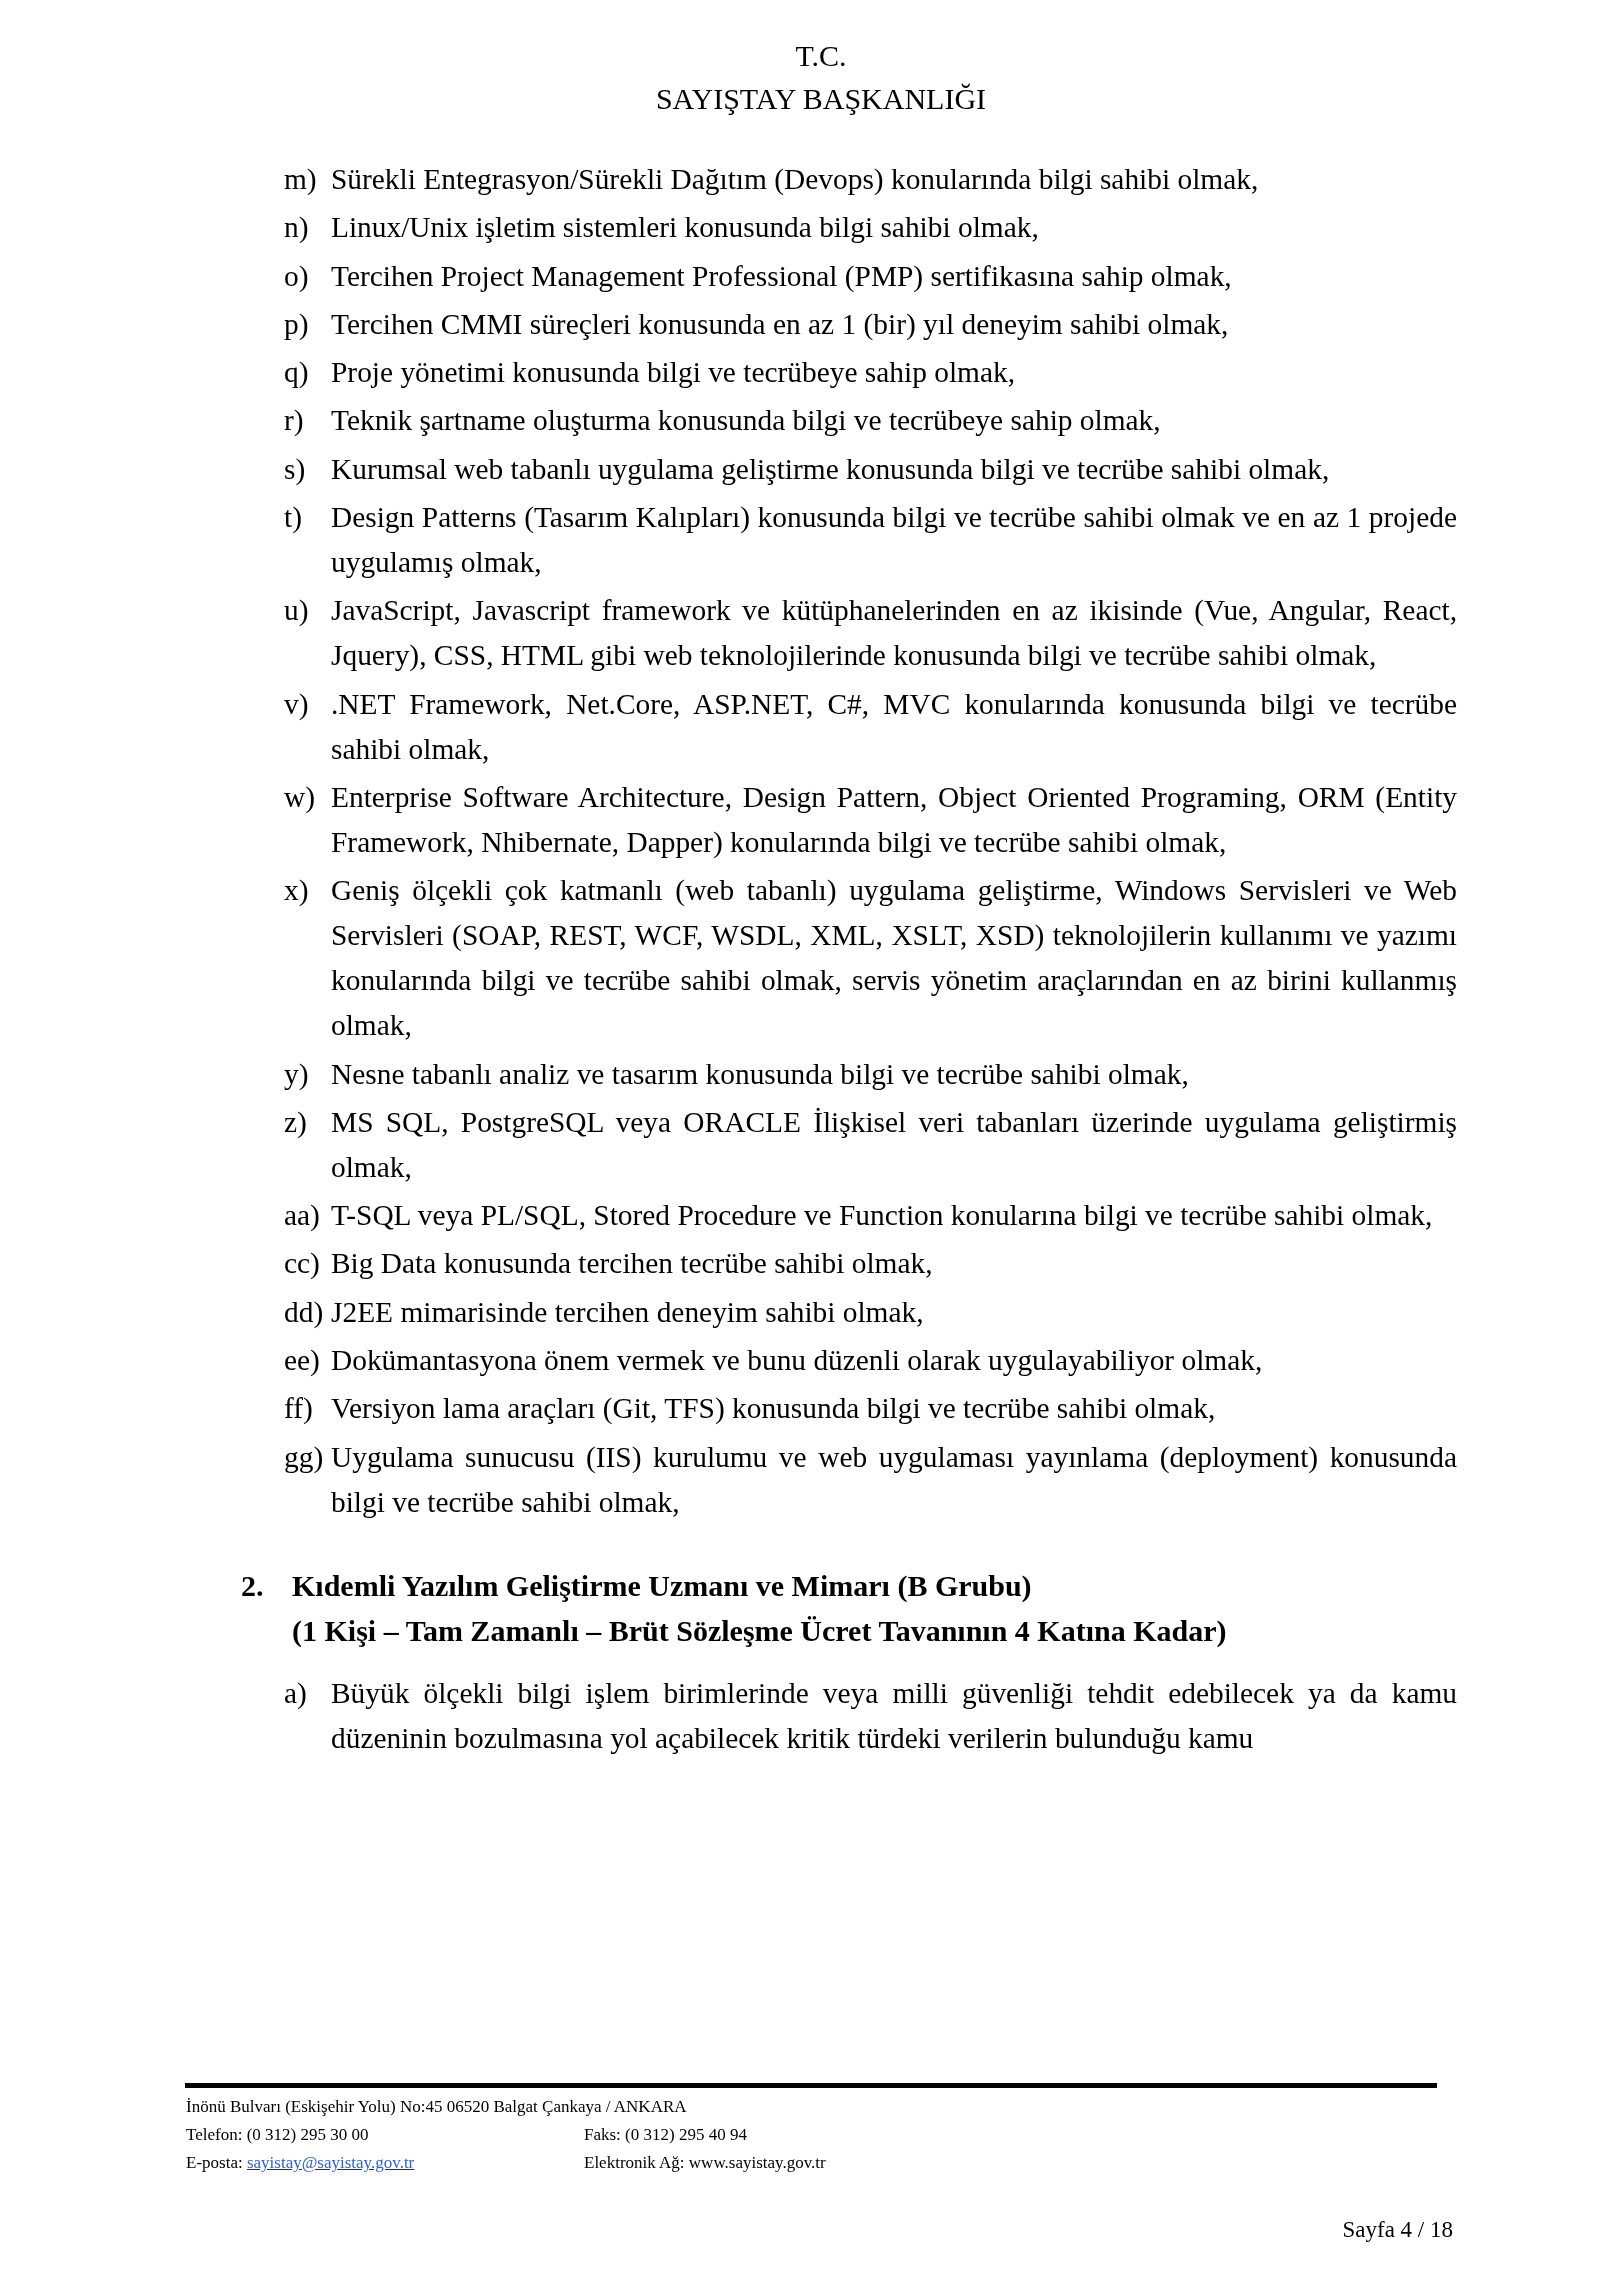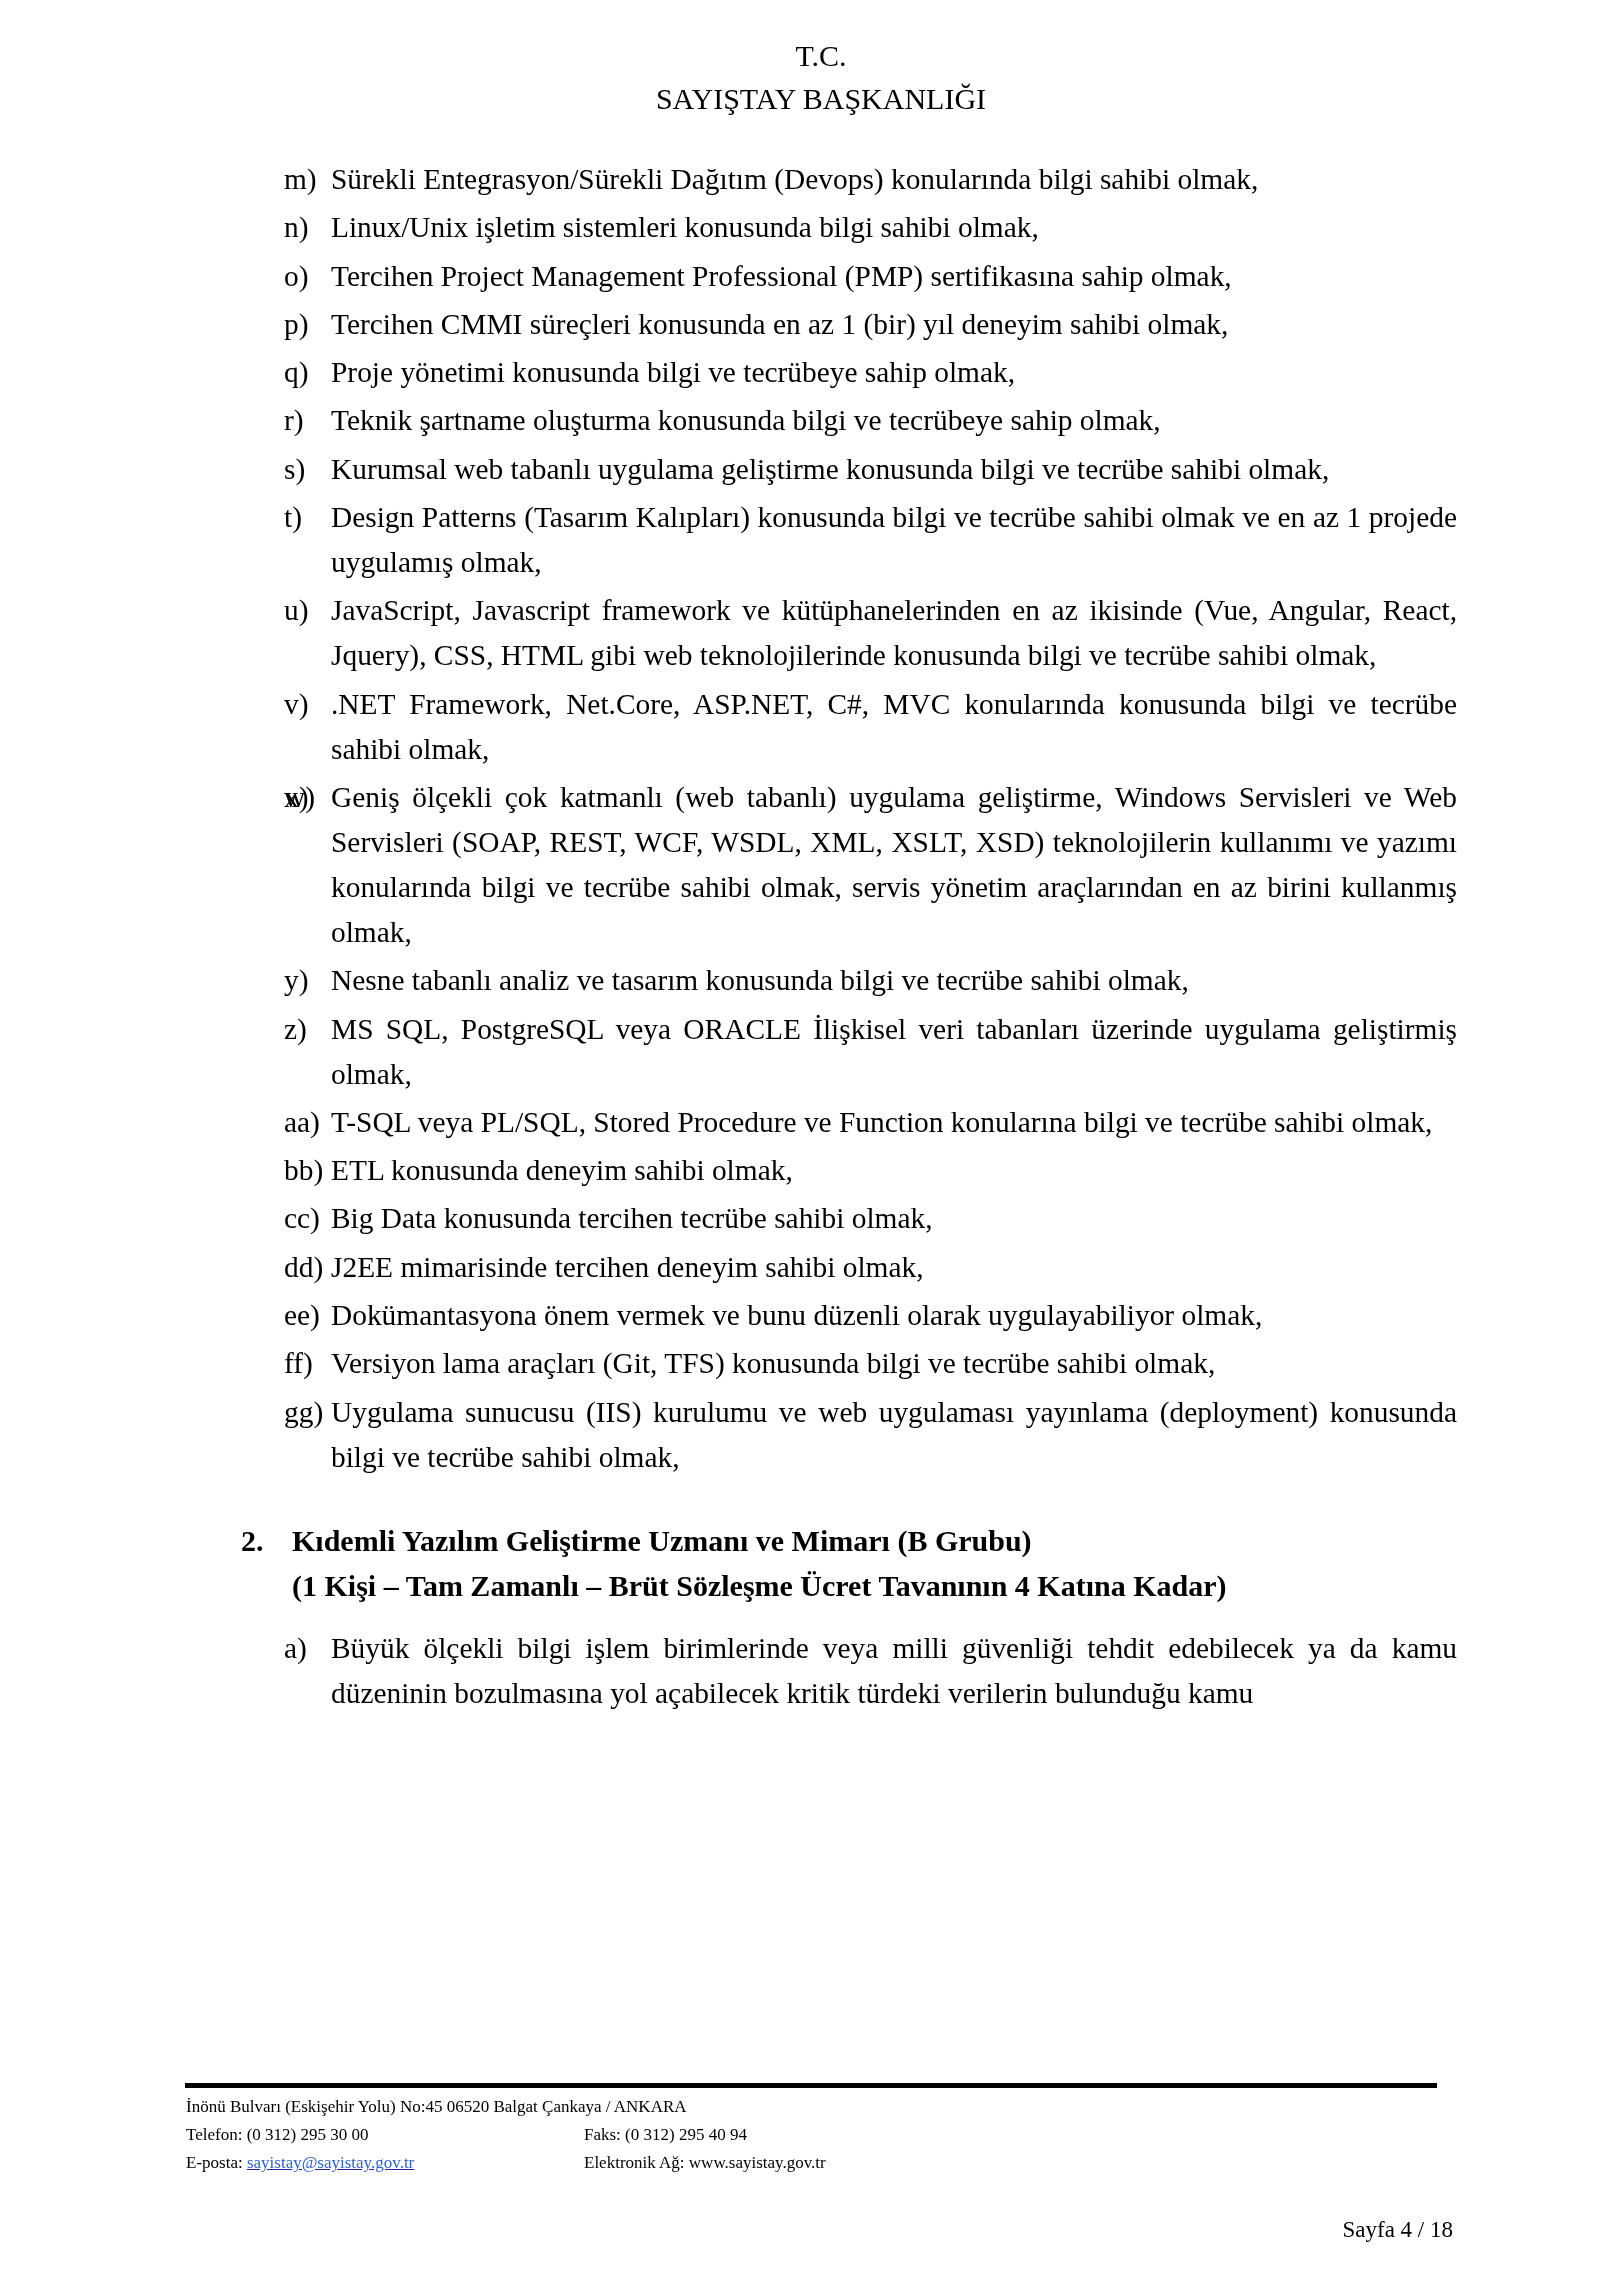--- a/index.html
+++ b/index.html
@@ -102,20 +102,21 @@
     <span class="txt">JavaScript, Javascript framework ve kütüphanelerinden en az ikisinde (Vue, Angular, React, Jquery), CSS, HTML gibi web teknolojilerinde konusunda bilgi ve tecrübe sahibi olmak,</span>
   </div>
 
   <div class="item">
     <span class="lbl">v)</span>
     <span class="txt">.NET Framework, Net.Core, ASP.NET, C#, MVC konularında konusunda bilgi ve tecrübe sahibi olmak,</span>
   </div>
 
   <div class="item">
     <span class="lbl">w)</span>
+    <span class="txt">Enterprise Software Architecture, Design Pattern, Object Oriented Programing, ORM (Entity Framework, Nhibernate, Dapper) konularında bilgi ve tecrübe sahibi olmak,</span>
   </div>
 
   <div class="item">
     <span class="lbl">x)</span>
     <span class="txt">Geniş ölçekli çok katmanlı (web tabanlı) uygulama geliştirme, Windows Servisleri ve Web Servisleri (SOAP, REST, WCF, WSDL, XML, XSLT, XSD) teknolojilerin kullanımı ve yazımı konularında bilgi ve tecrübe sahibi olmak, servis yönetim araçlarından en az birini kullanmış olmak,</span>
   </div>
 
   <div class="item">
     <span class="lbl">y)</span>
     <span class="txt">Nesne tabanlı analiz ve tasarım konusunda bilgi ve tecrübe sahibi olmak,</span>
@@ -124,24 +125,20 @@
   <div class="item">
     <span class="lbl">z)</span>
     <span class="txt">MS SQL, PostgreSQL veya ORACLE İlişkisel veri tabanları üzerinde uygulama geliştirmiş olmak,</span>
   </div>
 
   <div class="item">
     <span class="lbl">aa)</span>
     <span class="txt">T-SQL veya PL/SQL, Stored Procedure ve Function konularına bilgi ve tecrübe sahibi olmak,</span>
   </div>
 
-  <div class="item">
-    <span class="lbl">bb)</span>
-    <span class="txt">ETL konusunda deneyim sahibi olmak,</span>
-  </div>
 
   <div class="item">
     <span class="lbl">cc)</span>
     <span class="txt">Big Data konusunda tercihen tecrübe sahibi olmak,</span>
   </div>
 
   <div class="item">
     <span class="lbl">dd)</span>
     <span class="txt">J2EE mimarisinde tercihen deneyim sahibi olmak,</span>
   </div>

